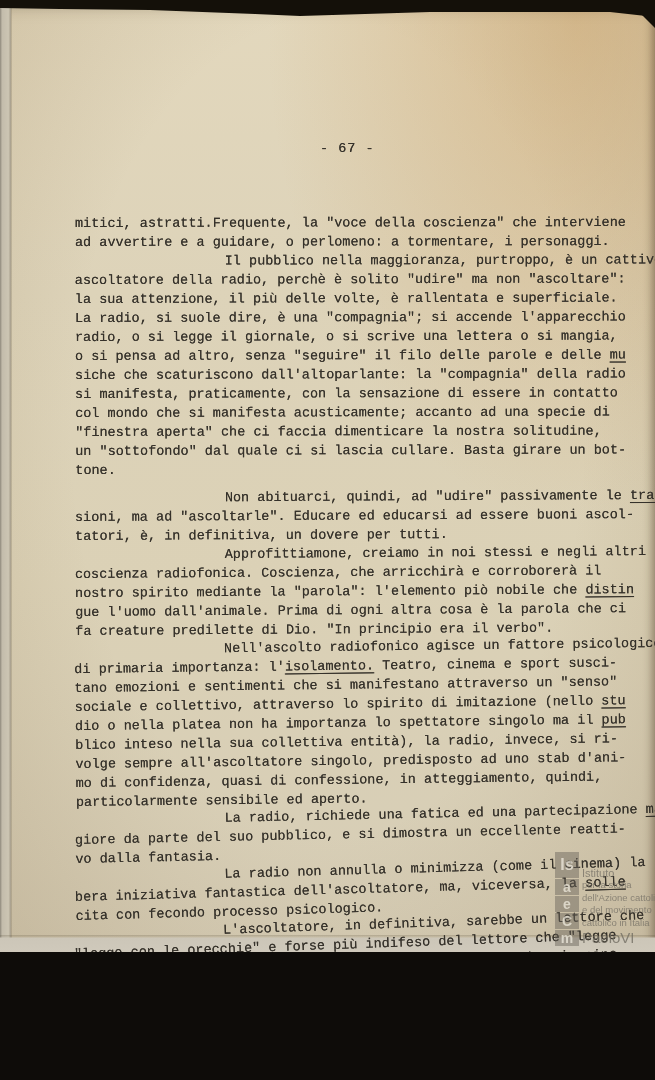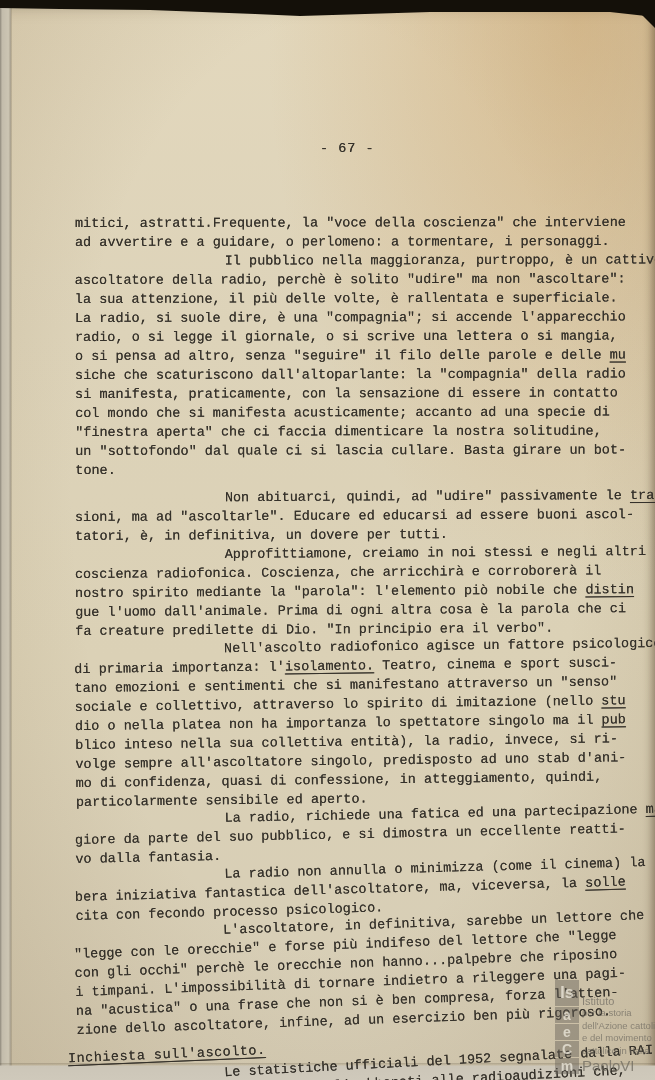--- a/index.html
+++ b/index.html
@@ -1,20 +1,20 @@
 <!DOCTYPE html>
 <html><head>
 <meta charset="utf-8">
 <style>
   html,body{margin:0;padding:0;}
   body{
     width:655px;height:1080px;overflow:hidden;background:#0e0c09;
     font-family:"Liberation Mono","DejaVu Sans Mono",monospace;
   }
-  .scan{position:relative;width:655px;height:1080px;overflow:hidden;background:#0ea5e9;}
+  .scan{position:relative;width:655px;height:952px;overflow:hidden;background:#0ea5e9;}
   .page{
     position:absolute;left:0;top:0;right:0;bottom:0;
     background:
       radial-gradient(ellipse at 88% 2%, rgba(201,152,86,.42), rgba(201,152,86,0) 38%),
       radial-gradient(ellipse at 50% 45%, rgba(0,0,0,0) 55%, rgba(128,102,62,.20) 100%),
       linear-gradient(178deg,#e3d8bd 0%,#ddd3b9 30%,#dbd1b6 60%,#d6cdb6 100%);
     box-shadow: inset -7px 0 10px -5px rgba(70,52,32,.5), inset 0 14px 18px -12px rgba(60,45,25,.55);
   }
   .edge-left{
     position:absolute;left:0;top:0;bottom:0;width:12px;

